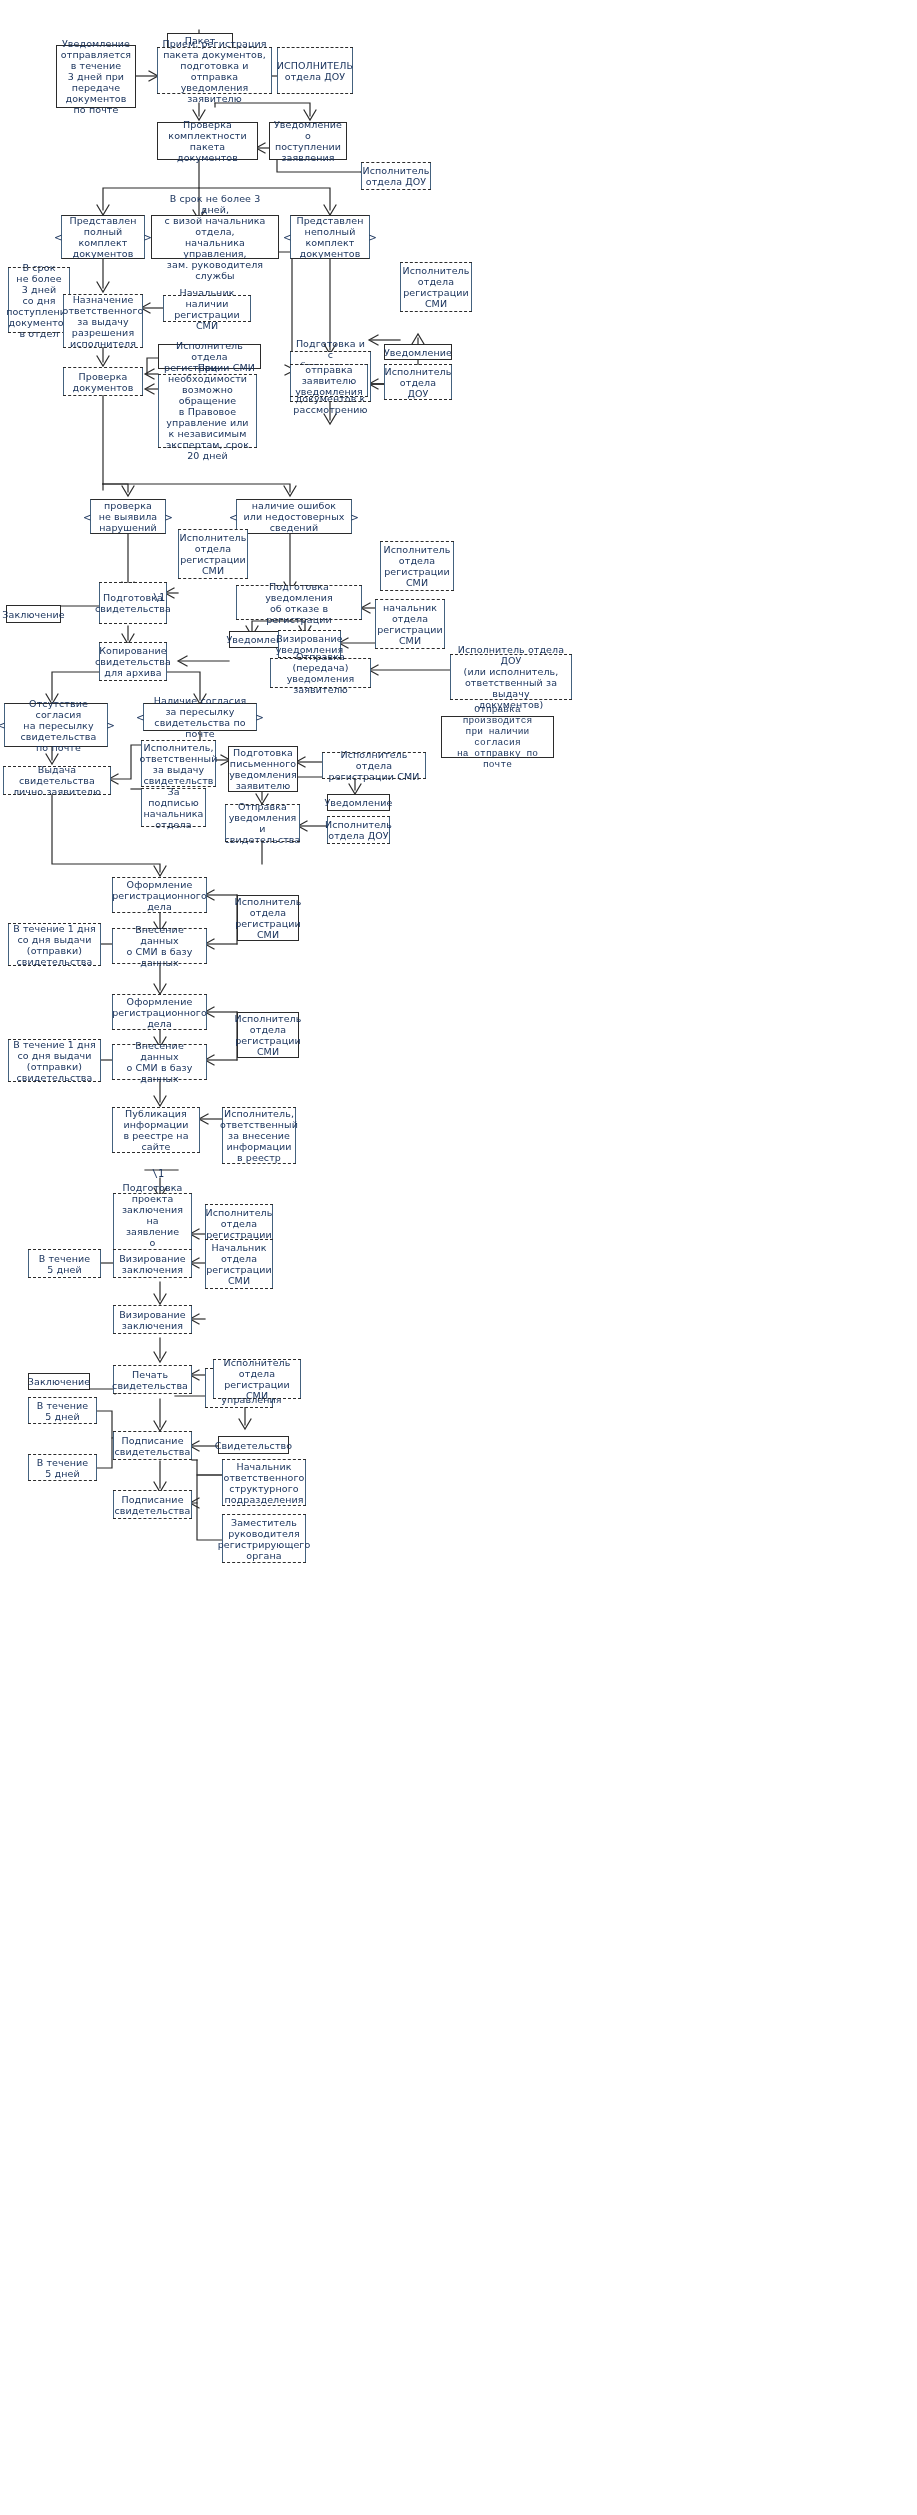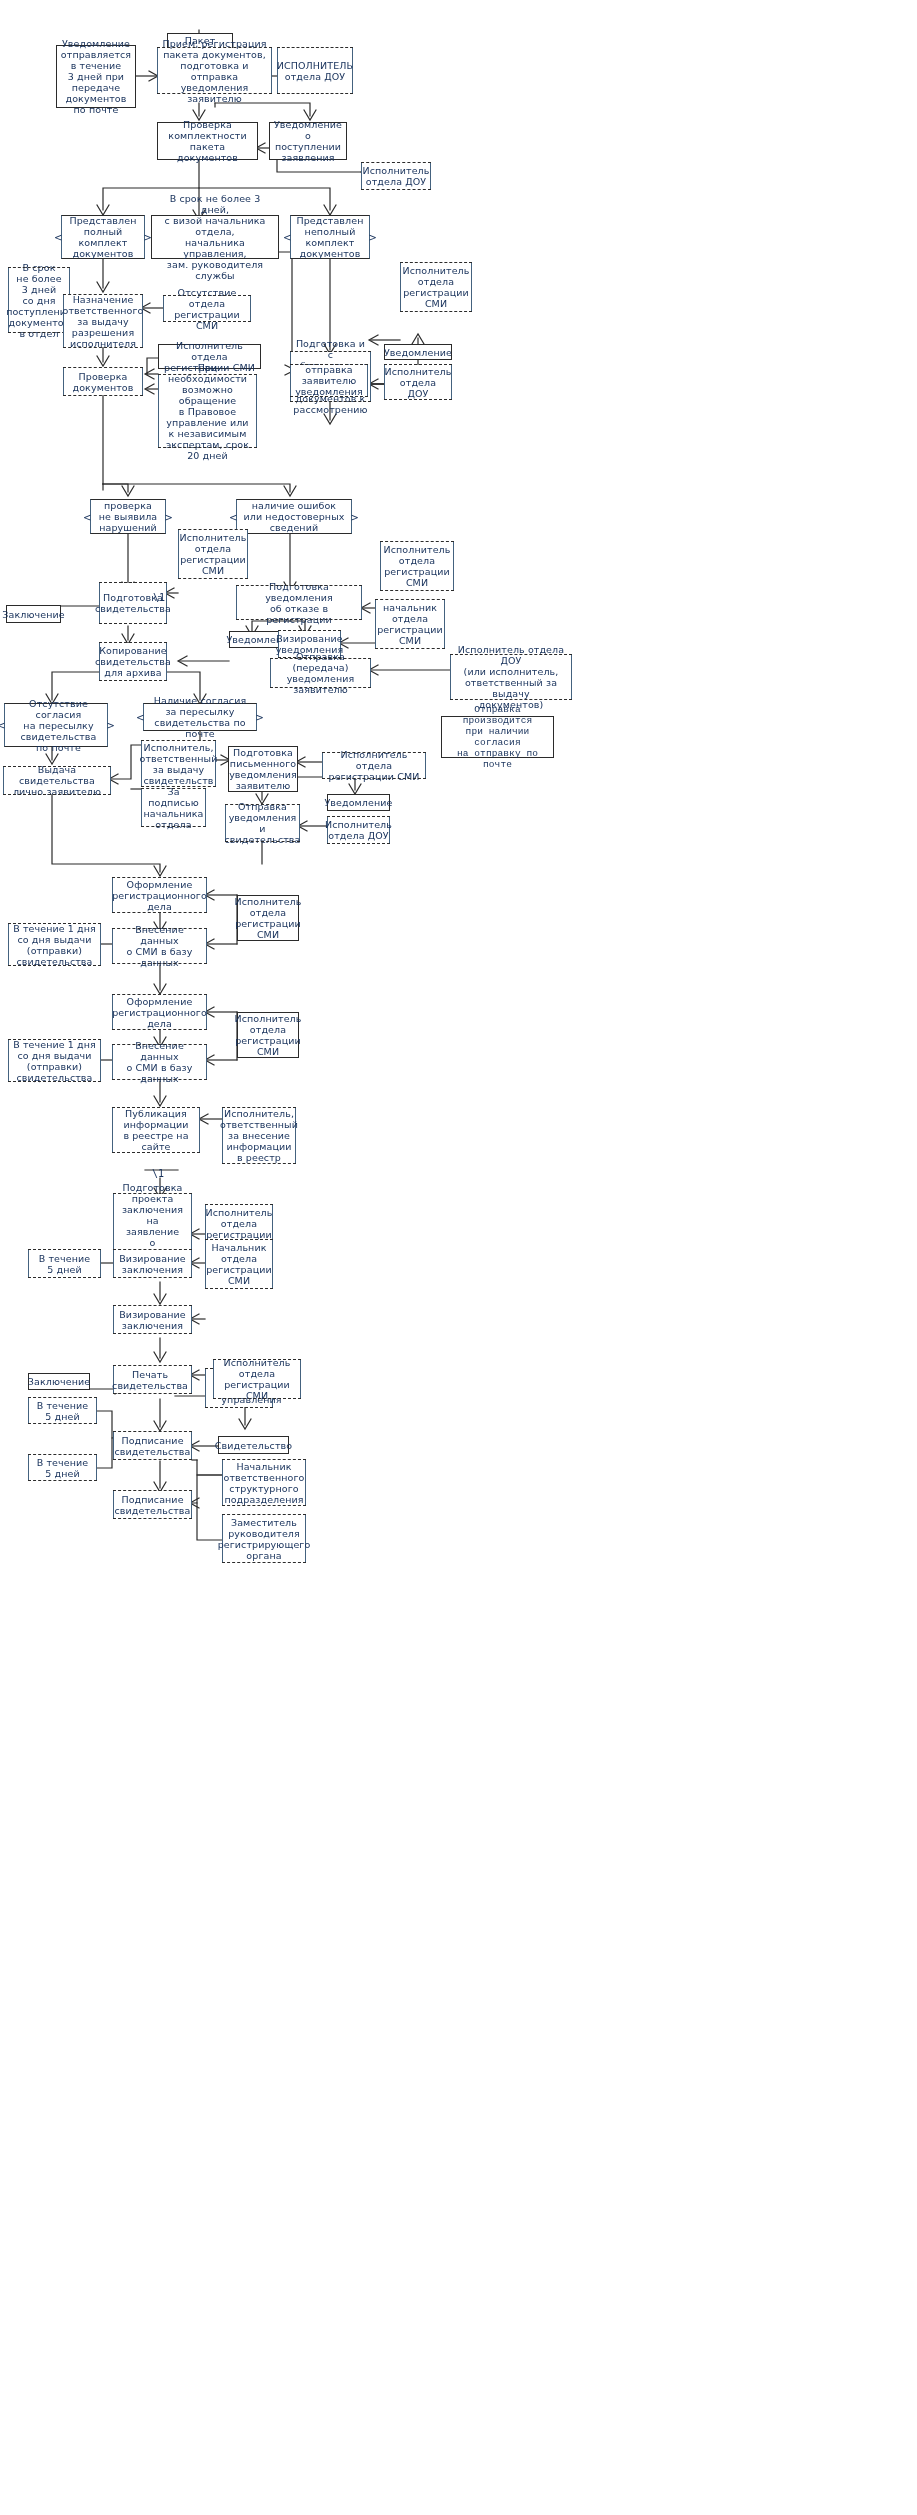--- a/index.html
+++ b/index.html
@@ -334,21 +334,21 @@
 поступления
 документов
 в отдел</span></div>
 
   <div class="node dash" style="left:63px;top:295px;width:80px;height:52px;"><span>Назначение
 ответственного
 за выдачу
 разрешения
 исполнителя</span></div>
 
-  <div class="node dash" style="left:163px;top:296px;width:88px;height:25px;"><span>Отсутствие отдела
+  <div class="node dash" style="left:163px;top:296px;width:88px;height:25px;"><span>Начальник наличии
 регистрации СМИ</span></div>
 
   <div class="node dash" style="left:290px;top:352px;width:81px;height:49px;"><span>Подготовка и
 с обоснованием
 отказа в приеме
 документов к
 рассмотрению</span></div>
 
   <div class="node solid" style="left:158px;top:344px;width:103px;height:25px;"><span>Исполнитель отдела
 регистрации СМИ</span></div>

